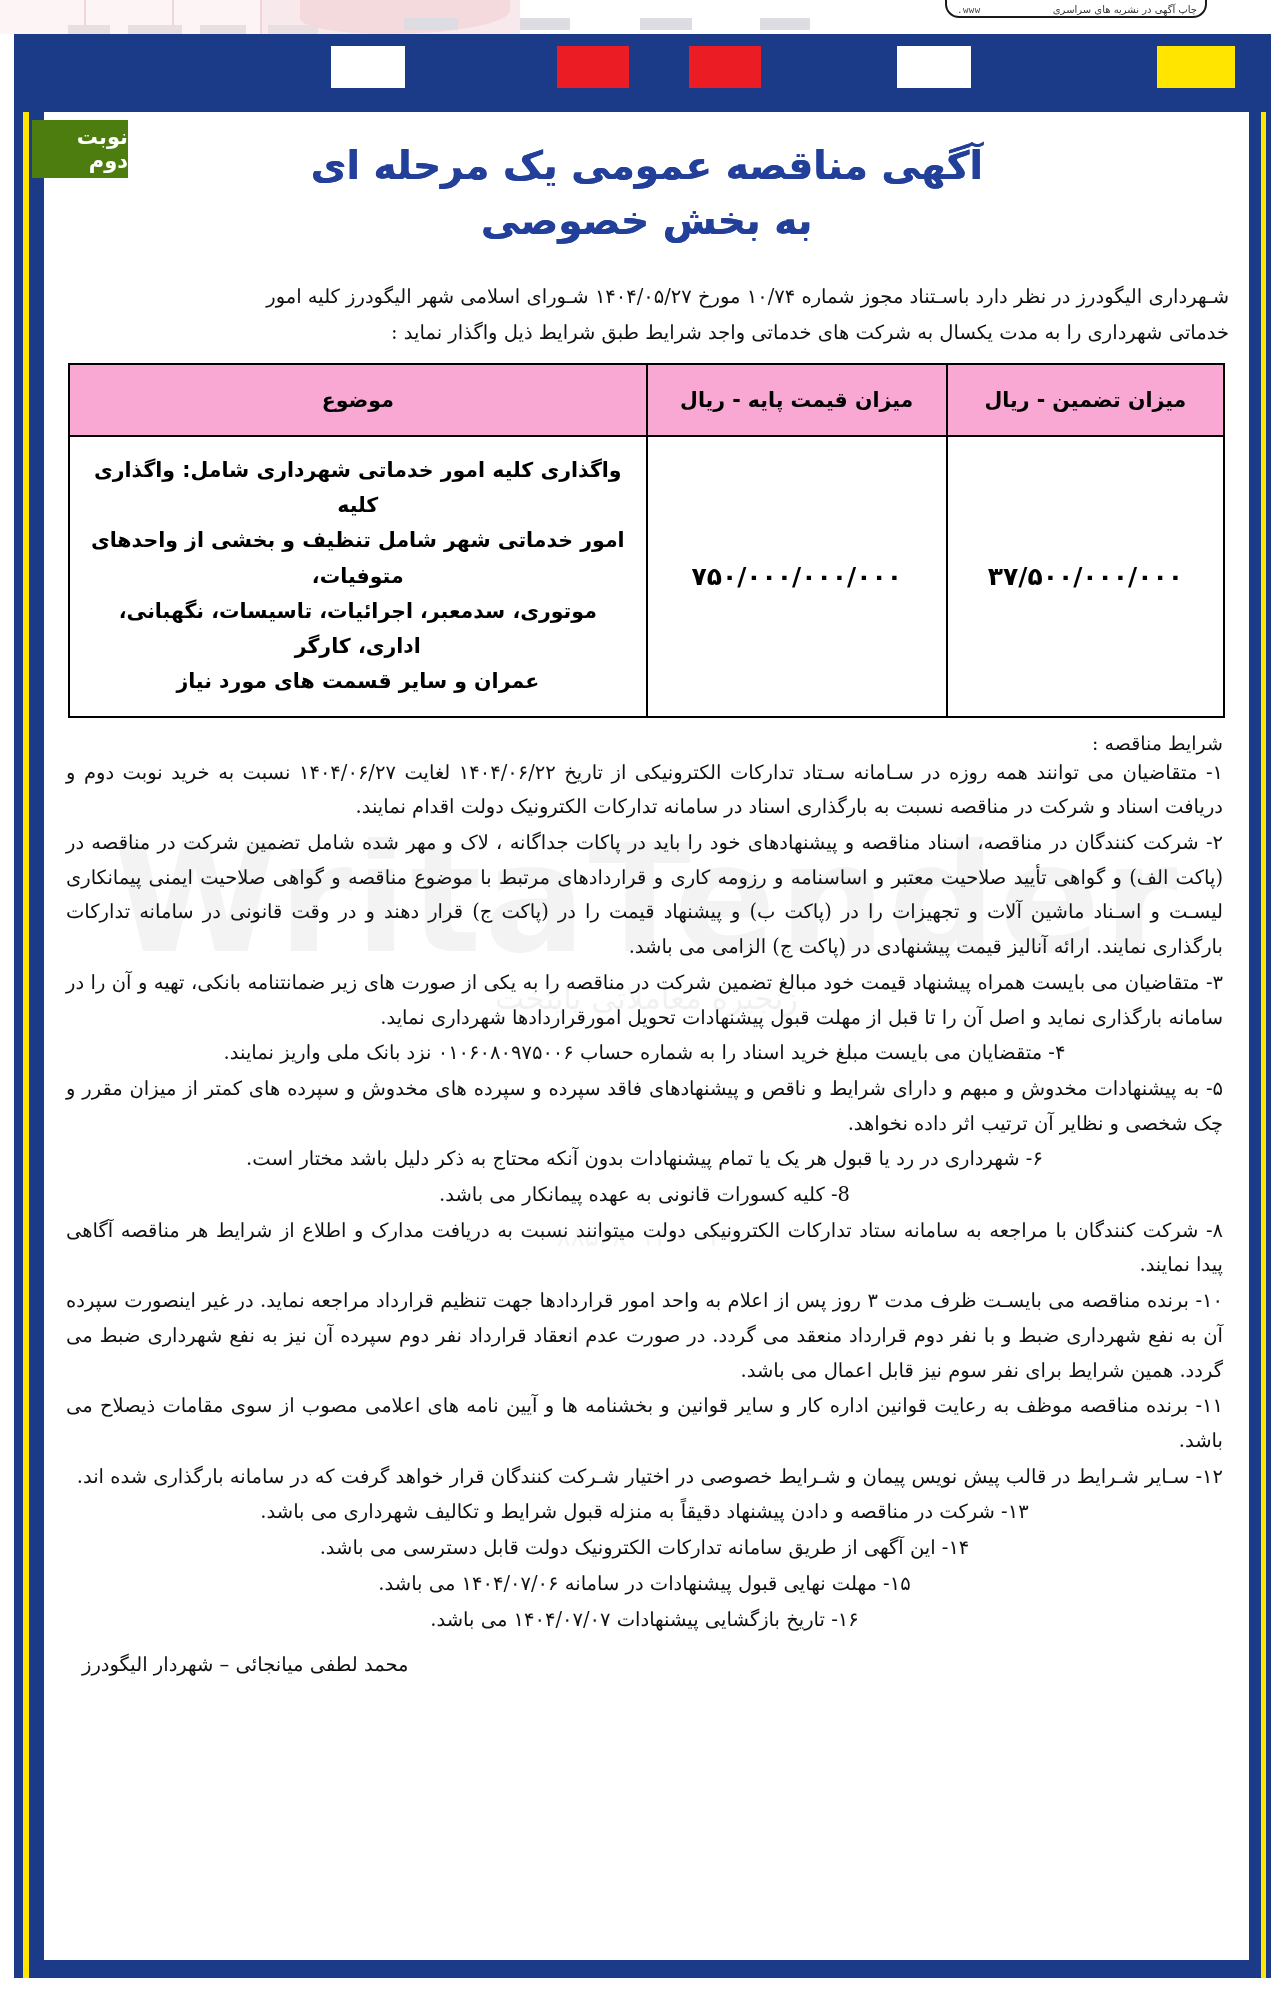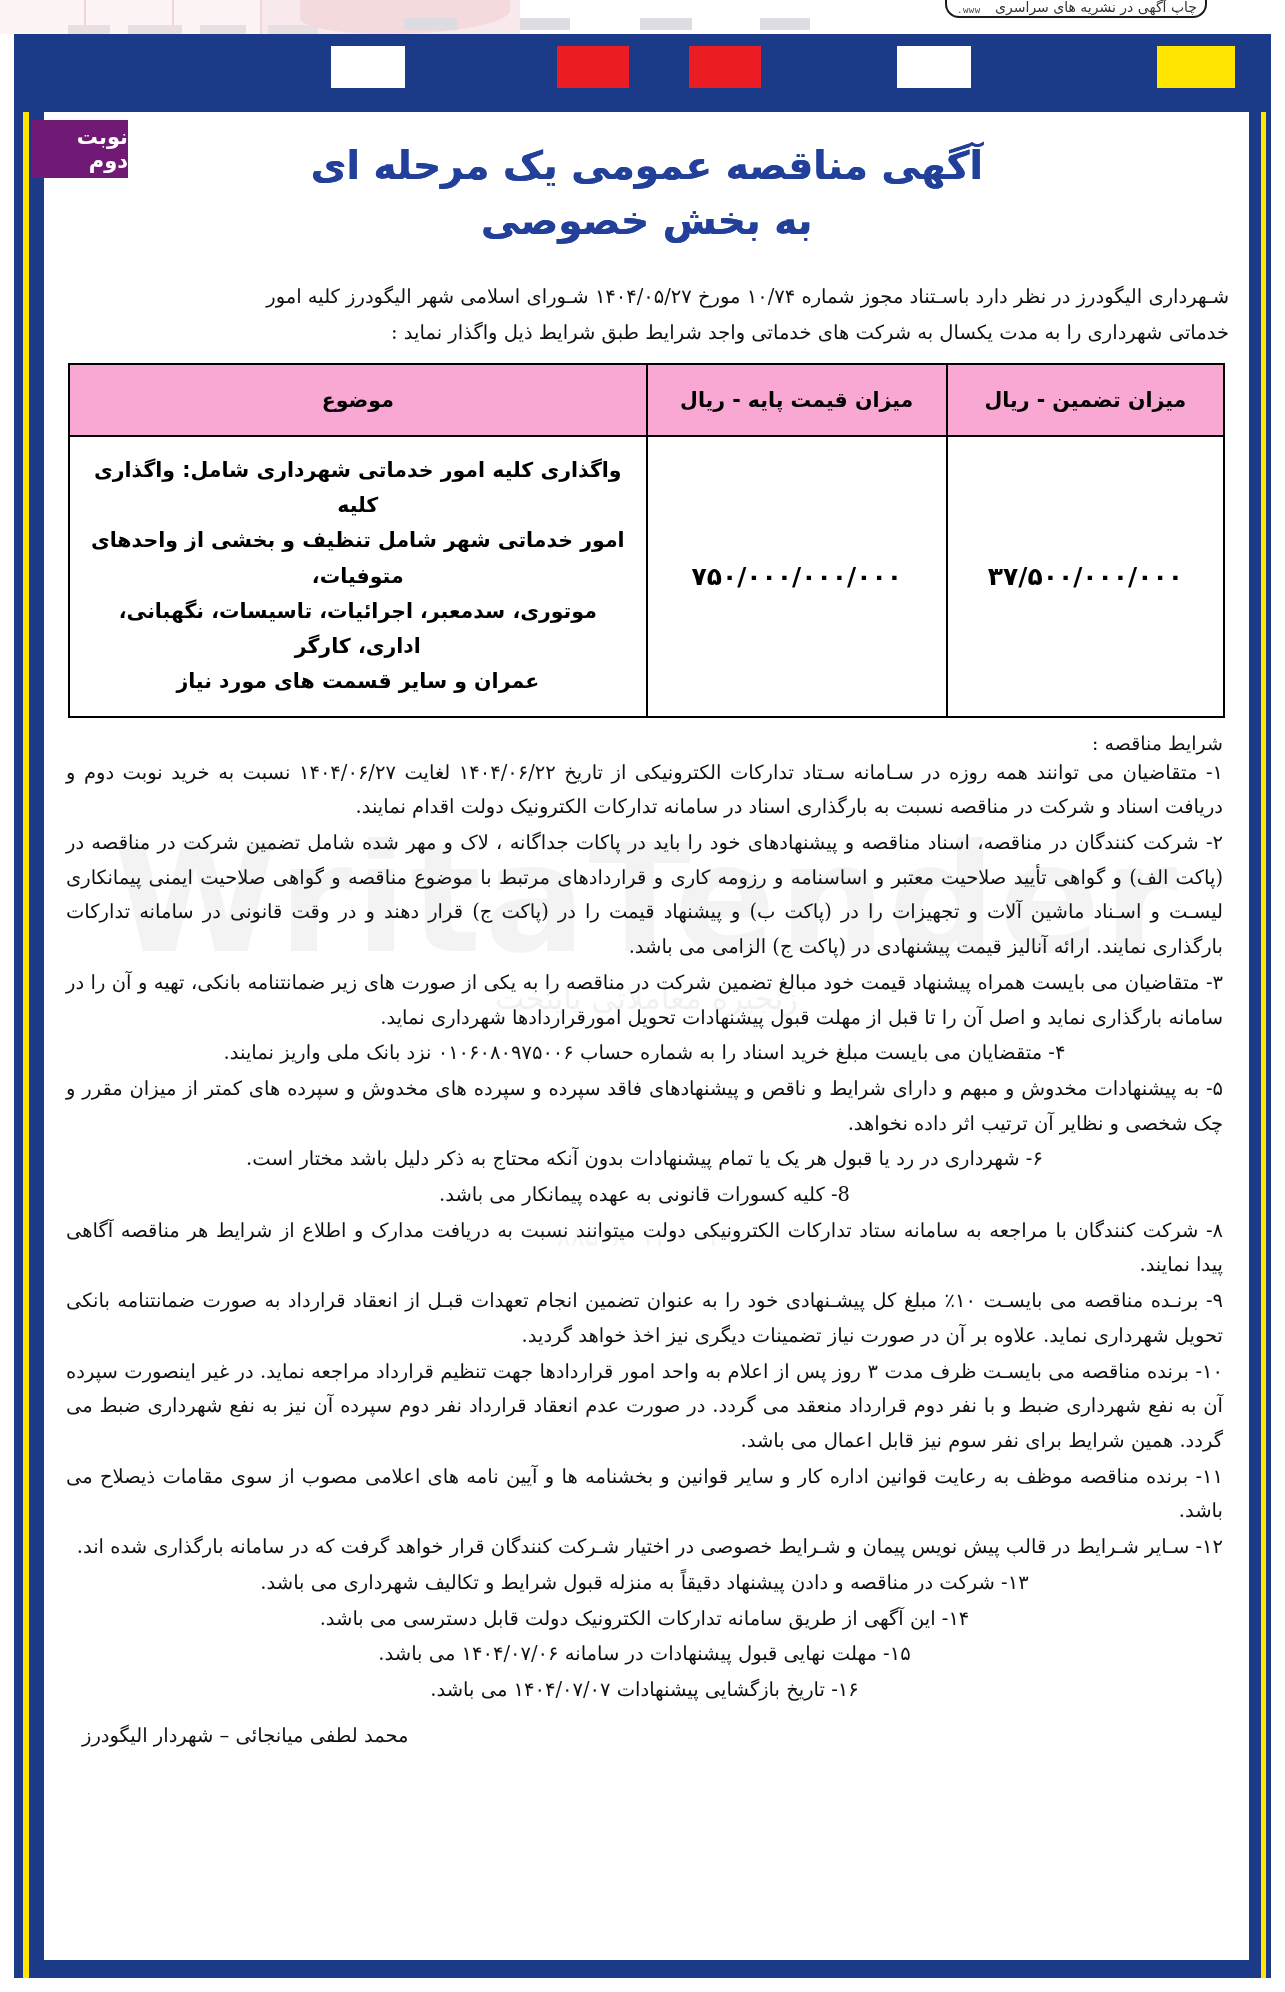--- a/index.html
+++ b/index.html
@@ -56,21 +56,21 @@
     top: -16px; right: 78px;
     width: 262px; height: 34px;
     border: 2px solid #1a1a1a;
     border-radius: 0 0 14px 14px;
     background: #ffffff;
     overflow: hidden;
   }
   .top-tag span {
     position: absolute;
     bottom: 1px; right: 8px;
-    font-size: 14px;
+    font-size: 10px;
     color: #333;
     white-space: nowrap;
     direction: rtl;
   }
   .top-tag .url {
     right: auto; left: 10px;
     font-family: "DejaVu Sans Mono", "Liberation Mono", monospace;
     font-size: 9px;
     letter-spacing: .5px;
     color: #444;
@@ -130,21 +130,21 @@
     width: 1205px;
     height: 1848px;
     background: #ffffff;
   }
 
   
   .nobat {
     position: absolute;
     top: 86px; right: 1143px;
     width: 96px; height: 58px;
-    background: #701a75;
+    background: #4d7c0f;
     color: #ffffff;
     font-size: 21px;
     font-weight: bold;
     display: flex;
     align-items: center;
     justify-content: center;
     letter-spacing: 0;
     z-index: 5;
   }
 
@@ -385,21 +385,20 @@
         <div class="cond-title">شرایط مناقصه :</div>
         <ol class="conditions">
           <li>۱- متقاضیان می توانند همه روزه در سـامانه سـتاد تدارکات الکترونیکی از تاریخ ۱۴۰۴/۰۶/۲۲ لغایت ۱۴۰۴/۰۶/۲۷ نسبت به خرید نوبت دوم و دریافت اسناد و شرکت در مناقصه نسبت به بارگذاری اسناد در سامانه تدارکات الکترونیک دولت اقدام نمایند.</li>
           <li>۲- شرکت کنندگان در مناقصه، اسناد مناقصه و پیشنهادهای خود را باید در پاکات جداگانه ، لاک و مهر شده شامل تضمین شرکت در مناقصه در (پاکت الف) و گواهی تأیید صلاحیت معتبر و اساسنامه و رزومه کاری و قراردادهای مرتبط با موضوع مناقصه و گواهی صلاحیت ایمنی پیمانکاری لیسـت و اسـناد ماشین آلات و تجهیزات را در (پاکت ب) و پیشنهاد قیمت را در (پاکت ج) قرار دهند و در وقت قانونی در سامانه تدارکات بارگذاری نمایند. ارائه آنالیز قیمت پیشنهادی در (پاکت ج) الزامی می باشد.</li>
           <li>۳- متقاضیان می بایست همراه پیشنهاد قیمت خود مبالغ تضمین شرکت در مناقصه را به یکی از صورت های زیر ضمانتنامه بانکی، تهیه و آن را در سامانه بارگذاری نماید و اصل آن را تا قبل از مهلت قبول پیشنهادات تحویل امورقراردادها شهرداری نماید.</li>
           <li class="center-last">۴- متقضایان می بایست مبلغ خرید اسناد را به شماره حساب ۰۱۰۶۰۸۰۹۷۵۰۰۶ نزد بانک ملی واریز نمایند.</li>
           <li>۵- به پیشنهادات مخدوش و مبهم و دارای شرایط و ناقص و پیشنهادهای فاقد سپرده و سپرده های مخدوش و سپرده های کمتر از میزان مقرر و چک شخصی و نظایر آن ترتیب اثر داده نخواهد.</li>
           <li class="center-last">۶- شهرداری در رد یا قبول هر یک یا تمام پیشنهادات بدون آنکه محتاج به ذکر دلیل باشد مختار است.</li>
           <li class="center-last">8- کلیه کسورات قانونی به عهده پیمانکار می باشد.</li>
           <li>۸- شرکت کنندگان با مراجعه به سامانه ستاد تدارکات الکترونیکی دولت میتوانند نسبت به دریافت مدارک و اطلاع از شرایط هر مناقصه آگاهی پیدا نمایند.</li>
-          <li>۹- برنـده مناقصه می بایسـت ۱۰٪ مبلغ کل پیشـنهادی خود را به عنوان تضمین انجام تعهدات قبـل از انعقاد قرارداد به صورت ضمانتنامه بانکی تحویل شهرداری نماید. علاوه بر آن در صورت نیاز تضمینات دیگری نیز اخذ خواهد گردید.</li>
           <li>۱۰- برنده مناقصه می بایسـت ظرف مدت ۳ روز پس از اعلام به واحد امور قراردادها جهت تنظیم قرارداد مراجعه نماید. در غیر اینصورت سپرده آن به نفع شهرداری ضبط و با نفر دوم قرارداد منعقد می گردد. در صورت عدم انعقاد قرارداد نفر دوم سپرده آن نیز به نفع شهرداری ضبط می گردد. همین شرایط برای نفر سوم نیز قابل اعمال می باشد.</li>
           <li>۱۱- برنده مناقصه موظف به رعایت قوانین اداره کار و سایر قوانین و بخشنامه ها و آیین نامه های اعلامی مصوب از سوی مقامات ذیصلاح می باشد.</li>
           <li>۱۲- سـایر شـرایط در قالب پیش نویس پیمان و شـرایط خصوصی در اختیار شـرکت کنندگان قرار خواهد گرفت که در سامانه بارگذاری شده اند.</li>
           <li class="center-last">۱۳- شرکت در مناقصه و دادن پیشنهاد دقیقاً به منزله قبول شرایط و تکالیف شهرداری می باشد.</li>
           <li class="center-last">۱۴- این آگهی از طریق سامانه تدارکات الکترونیک دولت قابل دسترسی می باشد.</li>
           <li class="center-last">۱۵- مهلت نهایی قبول پیشنهادات در سامانه  ۱۴۰۴/۰۷/۰۶ می باشد.</li>
           <li class="center-last">۱۶- تاریخ بازگشایی پیشنهادات ۱۴۰۴/۰۷/۰۷ می باشد.</li>
         </ol>
 
         <div class="signature">محمد لطفی میانجائی – شهردار الیگودرز</div>

